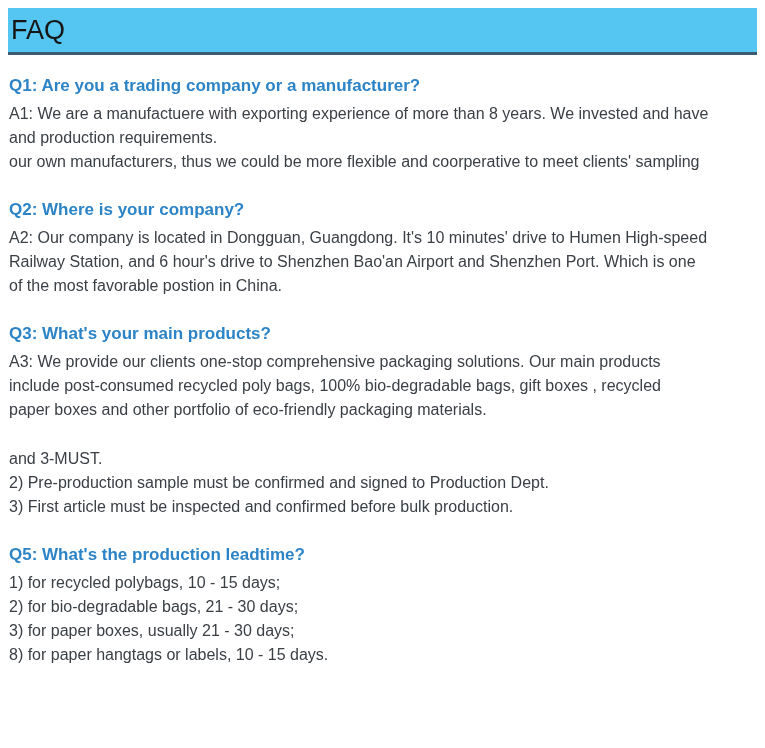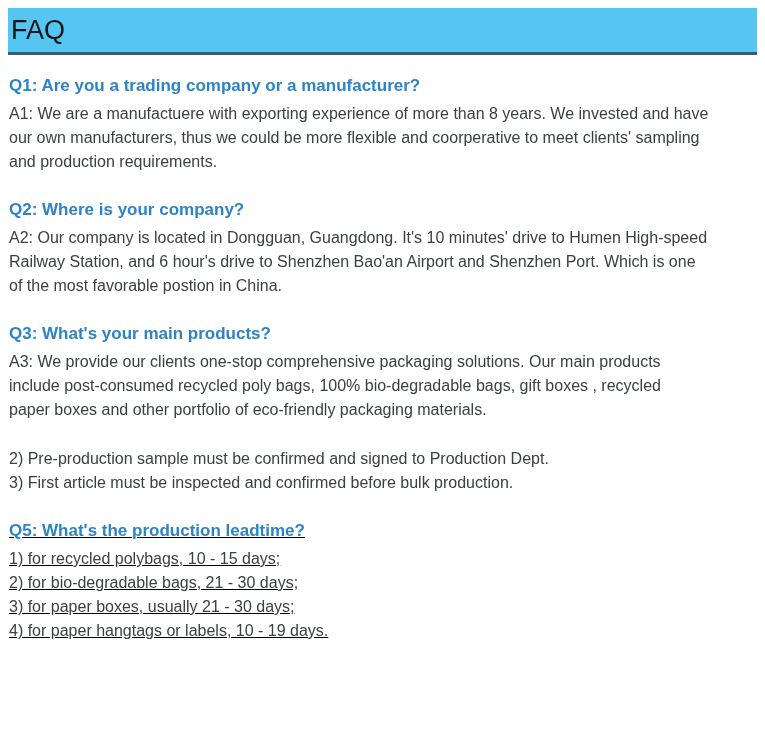--- a/index.html
+++ b/index.html
@@ -41,21 +41,20 @@
   .faq-main {
     padding-top: 20px;
     padding-left: 1px;
     padding-right: 1px;
   }
   .faq-item {
     margin: 0 0 25px 0;
   }
   .faq-item:last-child {
     margin-bottom: 4px;
-    text-decoration: underline;
   }
   .q {
     margin: 0 0 5px 0;
     font-size: 17px;
     line-height: 22px;
     font-weight: bold;
     color: var(--question-color);
   }
   .a {
     font-size: 16px;
@@ -72,49 +71,50 @@
 <div class="page">
   <header class="faq-header">
     <span class="faq-title">FAQ</span>
   </header>
   <main class="faq-main">
 
   <section class="faq-item">
         <h3 class="q">Q1: Are you a trading company or a manufacturer?</h3>
         <div class="a">
           <div class="line">A1: We are a manufactuere with exporting experience of more than 8 years. We invested and have</div>
+          <div class="line">and production requirements.</div>
           <div class="line">our own manufacturers, thus we could be more flexible and coorperative to meet clients' sampling</div>
-          <div class="line">and production requirements.</div>
         </div>
       </section>
       <section class="faq-item">
         <h3 class="q">Q2: Where is your company?</h3>
         <div class="a">
           <div class="line">A2: Our company is located in Dongguan, Guangdong. It's 10 minutes' drive to Humen High-speed</div>
           <div class="line">Railway Station, and 6 hour's drive to Shenzhen Bao'an Airport and Shenzhen Port. Which is one</div>
           <div class="line">of the most favorable postion in China.</div>
         </div>
       </section>
       <section class="faq-item">
         <h3 class="q">Q3: What's your main products?</h3>
         <div class="a">
           <div class="line">A3: We provide our clients one-stop comprehensive packaging solutions. Our main products</div>
           <div class="line">include post-consumed recycled poly bags, 100% bio-degradable bags, gift boxes , recycled</div>
           <div class="line">paper boxes and other portfolio of eco-friendly packaging materials.</div>
         </div>
       </section>
       <section class="faq-item">
         <div class="a">
+          <div class="line">and 3-MUST.</div>
           <div class="line">2) Pre-production sample must be confirmed and signed to Production Dept.</div>
           <div class="line">3) First article must be inspected and confirmed before bulk production.</div>
         </div>
       </section>
       <section class="faq-item">
         <h3 class="q">Q5: What's the production leadtime?</h3>
         <div class="a">
           <div class="line">1) for recycled polybags, 10 - 15 days;</div>
           <div class="line">2) for bio-degradable bags, 21 - 30 days;</div>
           <div class="line">3) for paper boxes, usually 21 - 30 days;</div>
-          <div class="line">4) for paper hangtags or labels, 10 - 19 days.</div>
+          <div class="line">8) for paper hangtags or labels, 10 - 15 days.</div>
         </div>
       </section>
     </main>
 </div>
 
 </body></html>

